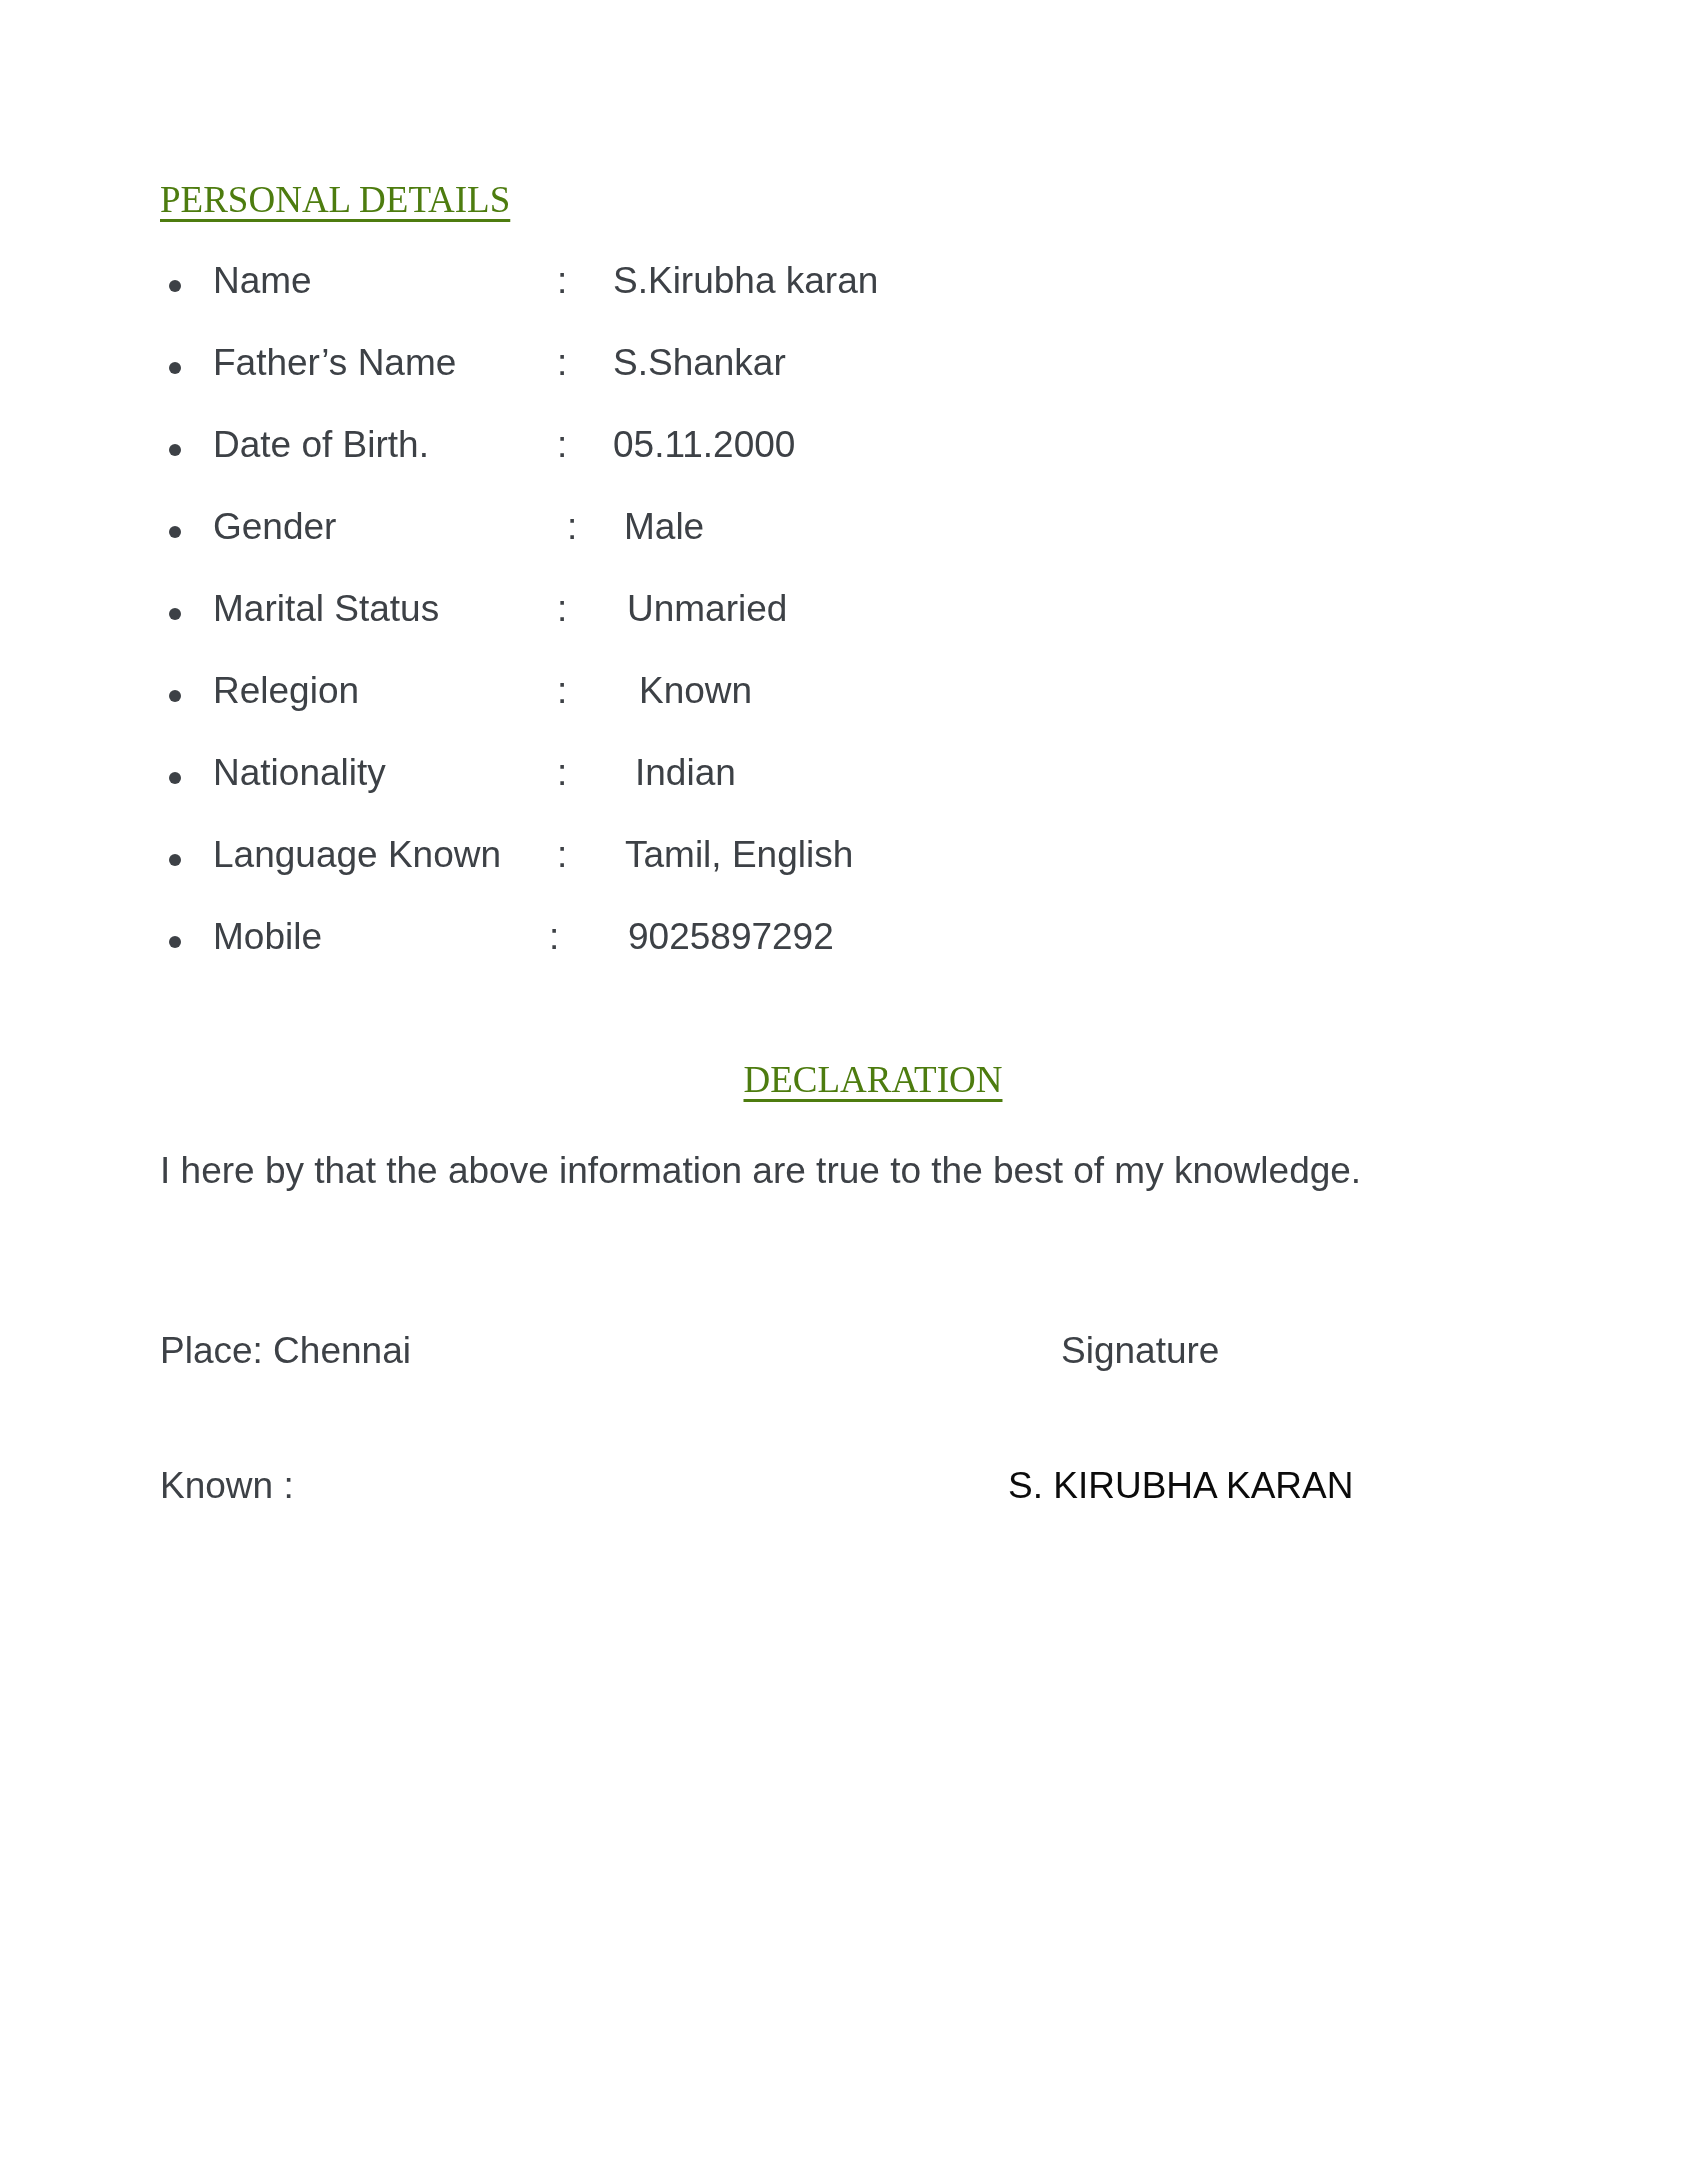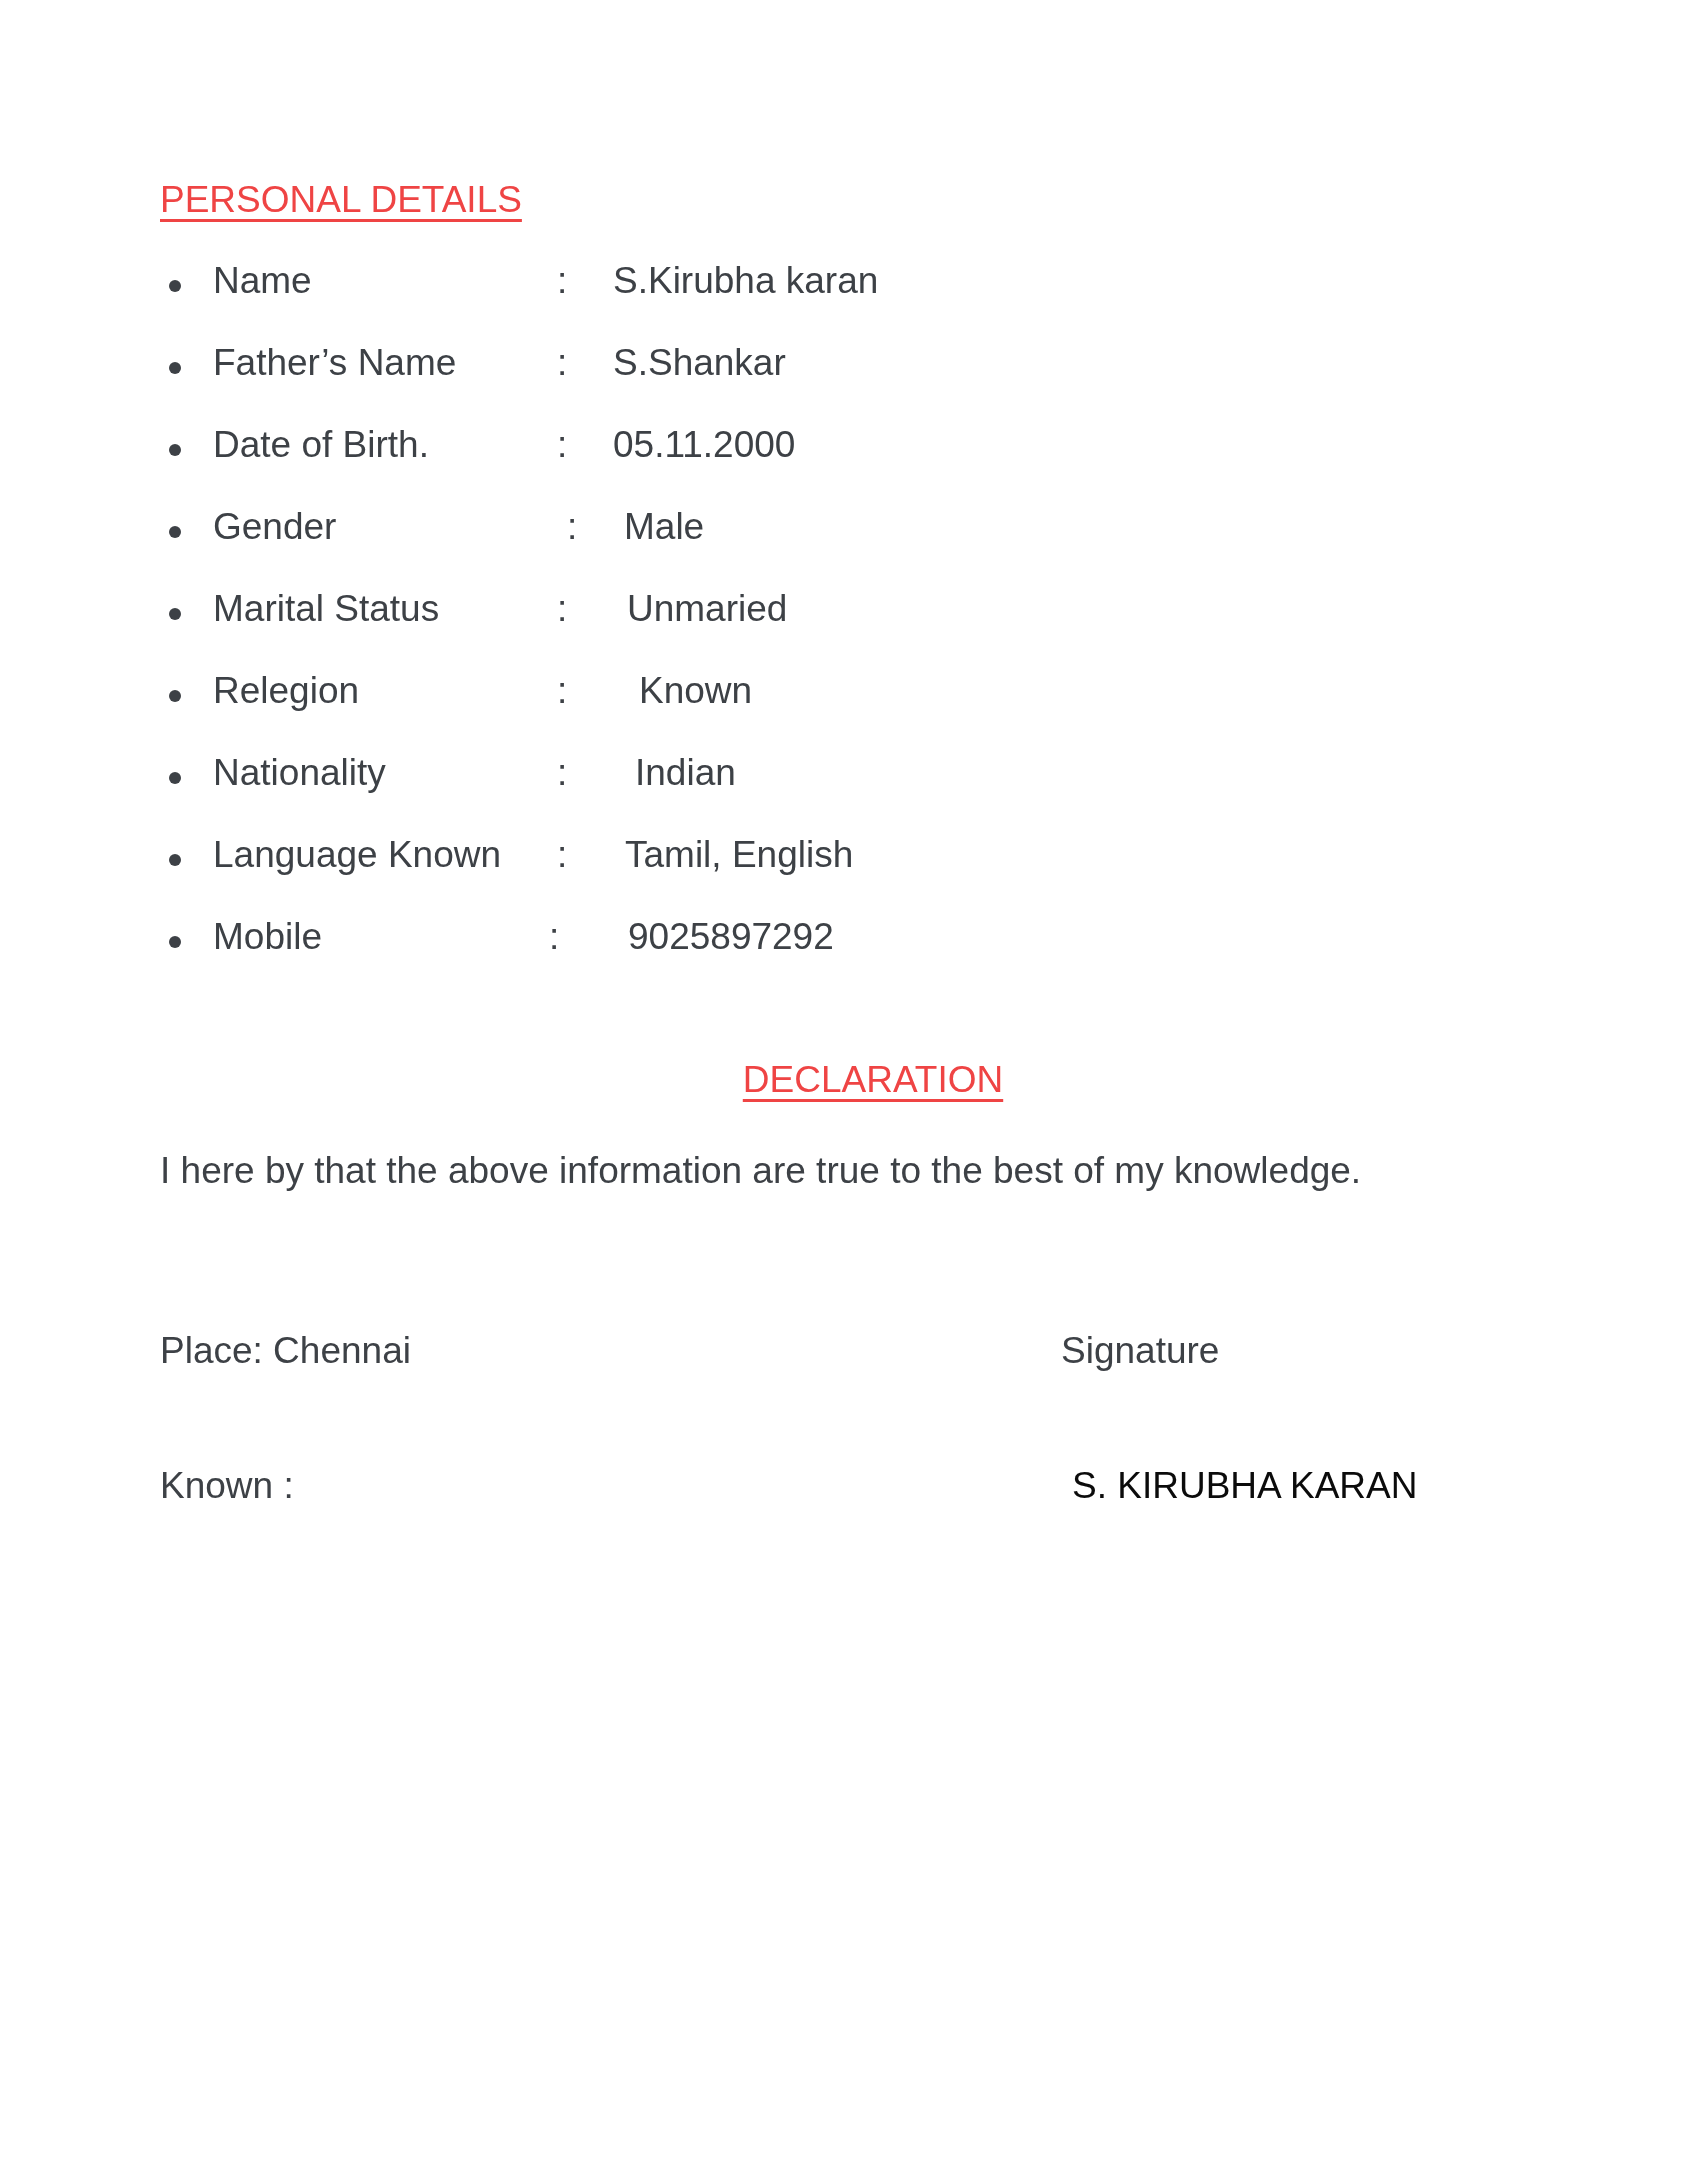--- a/index.html
+++ b/index.html
@@ -13,25 +13,26 @@
     height: 2181px;
     background: #ffffff;
     overflow: hidden;
     font-family: "Liberation Sans", "DejaVu Sans", sans-serif;
     font-size: 37px;
     line-height: 1;
     color: #3d4146;
   }
   .doc-heading {
     position: absolute;
-    color: #ef4444;
+    color: #4d7c0f;
     text-decoration: underline;
     text-decoration-thickness: 3.4px;
     text-underline-offset: 6.8px;
     white-space: nowrap;
+    font-family: Liberation Serif, serif;
   }
   #personal-heading {
     left: 160px;
     top: 181px;
   }
   .details-list {
     position: absolute;
     top: 262px;
     left: 0;
     width: 100%;
@@ -98,21 +99,21 @@
     left: 160px;
     white-space: nowrap;
   }
   .signature-label {
     position: absolute;
     left: 1061px;
     white-space: nowrap;
   }
   .signature-name {
     position: absolute;
-    left: 1072px;
+    left: 1008px;
     white-space: nowrap;
     color: #0b0b0b;
   }
 </style>
 </head>
 <body>
 
 <div class="page">
 
   <div class="doc-heading" id="personal-heading">PERSONAL DETAILS</div>

